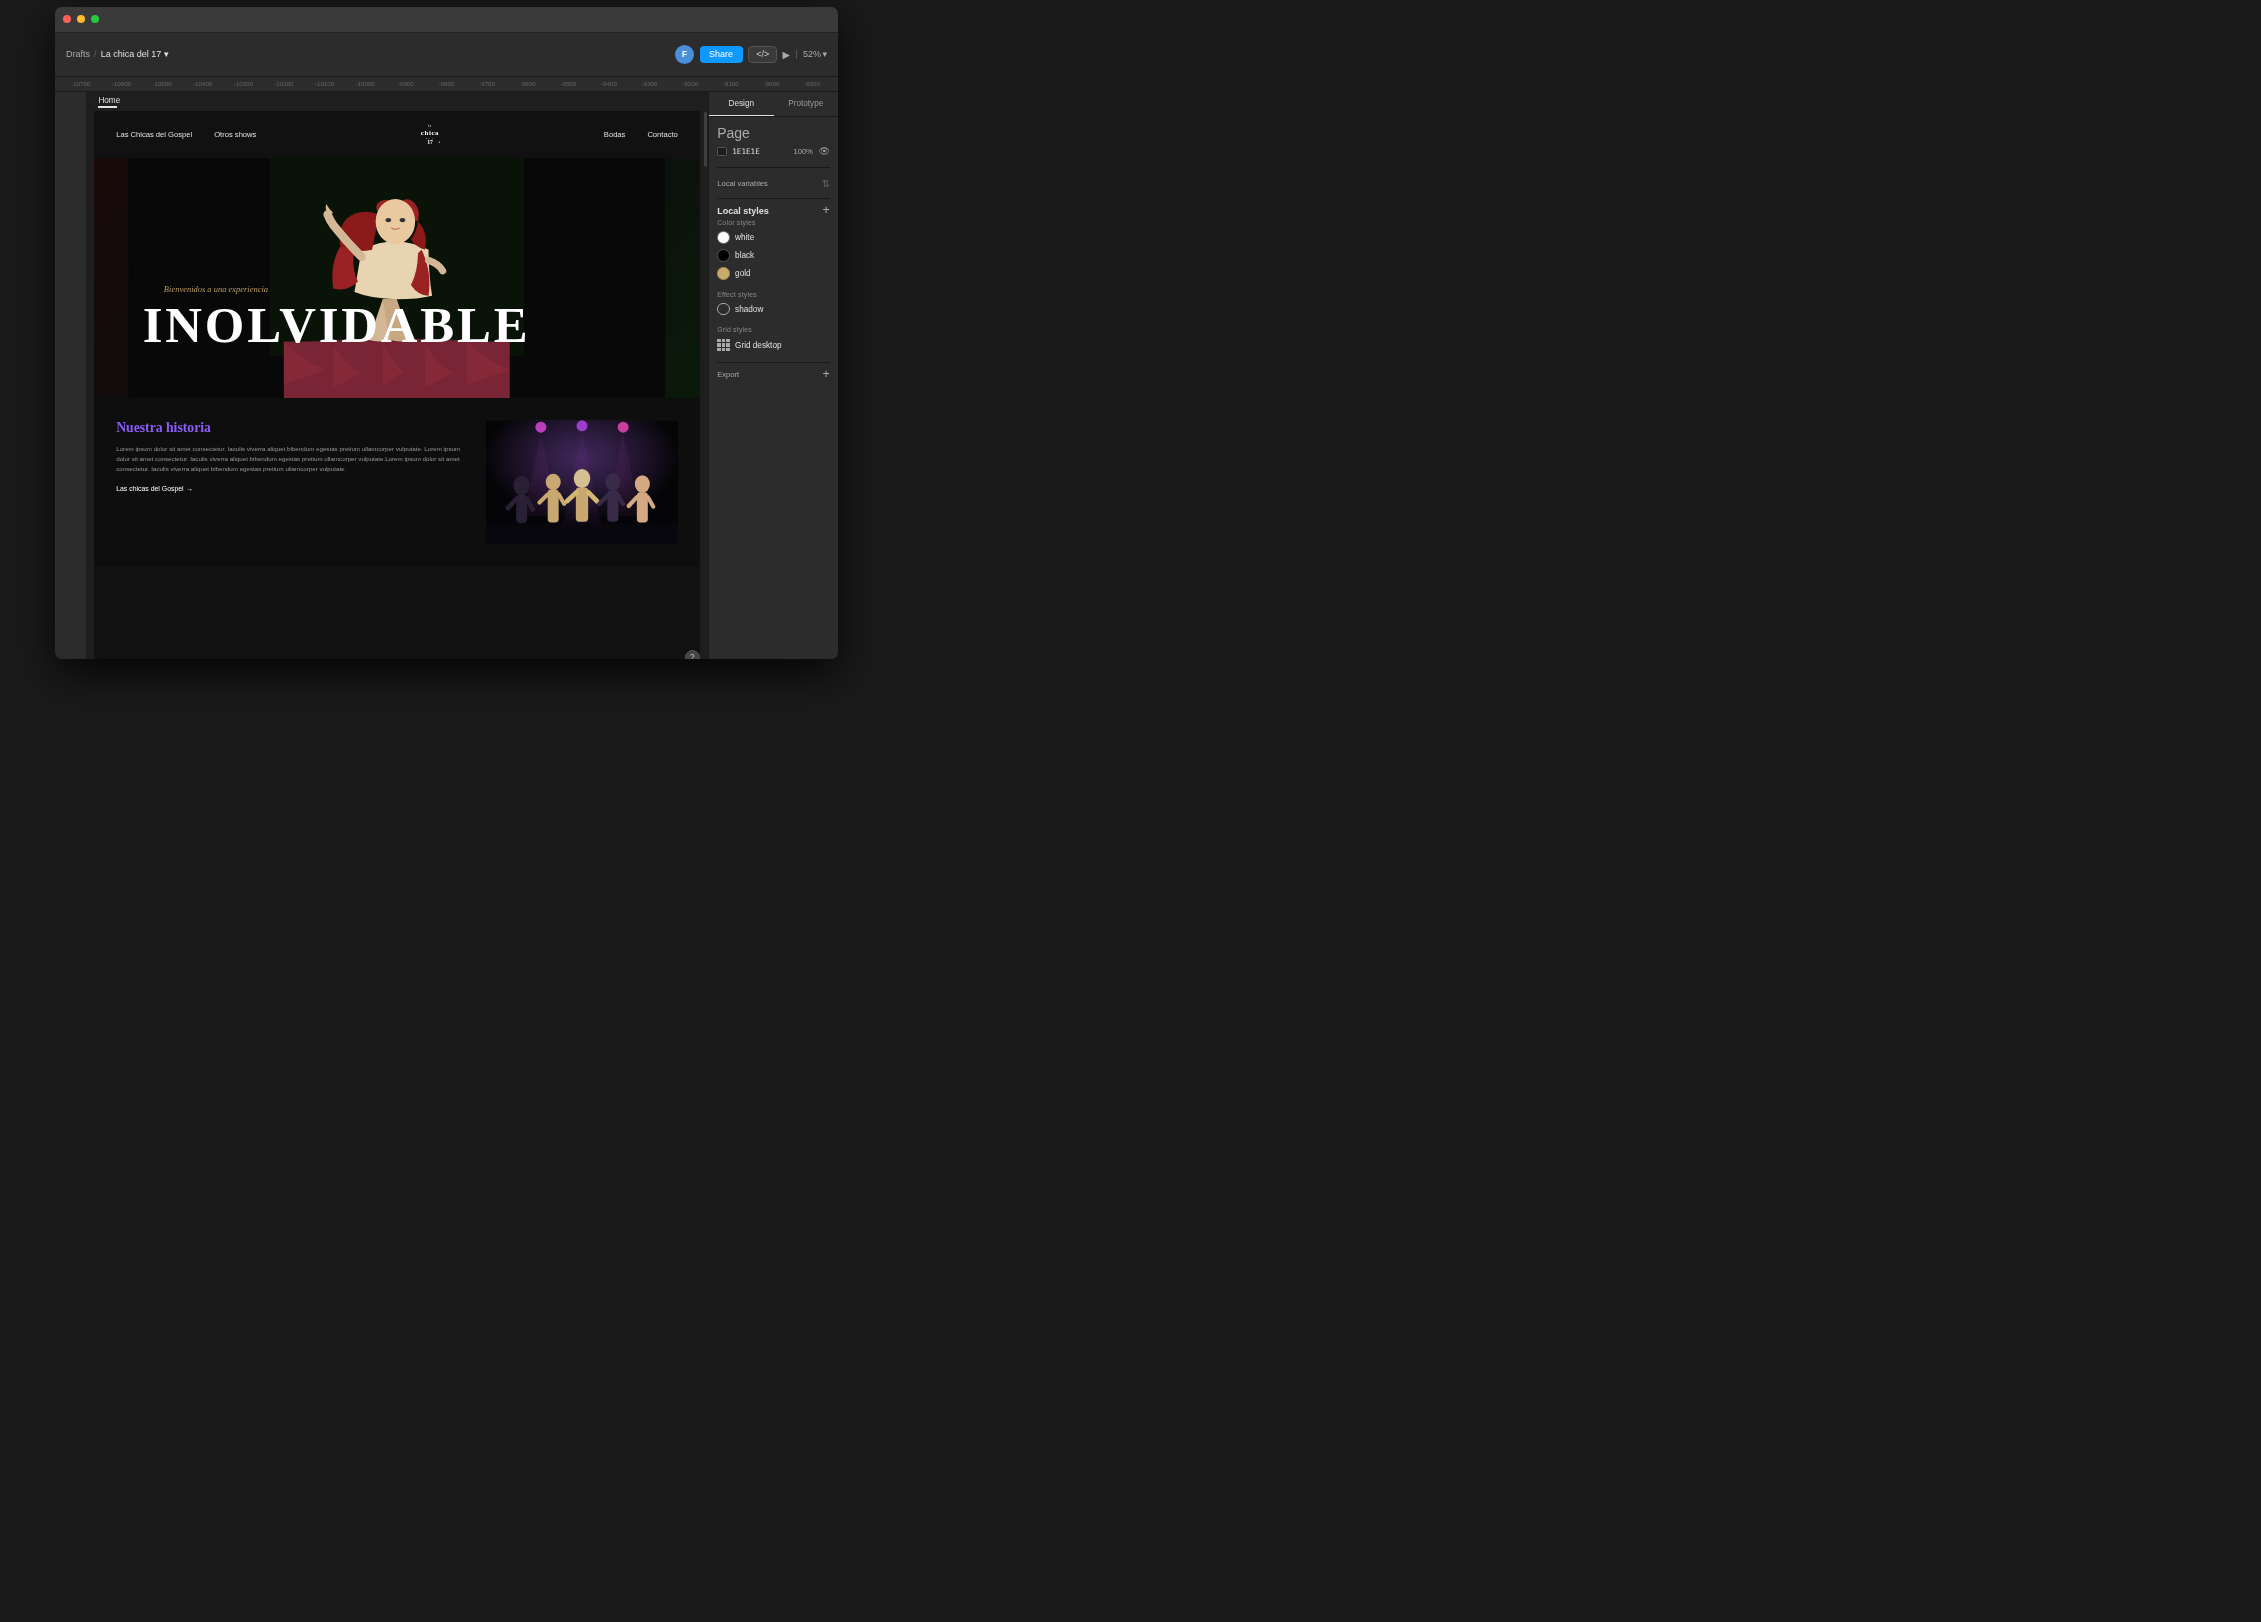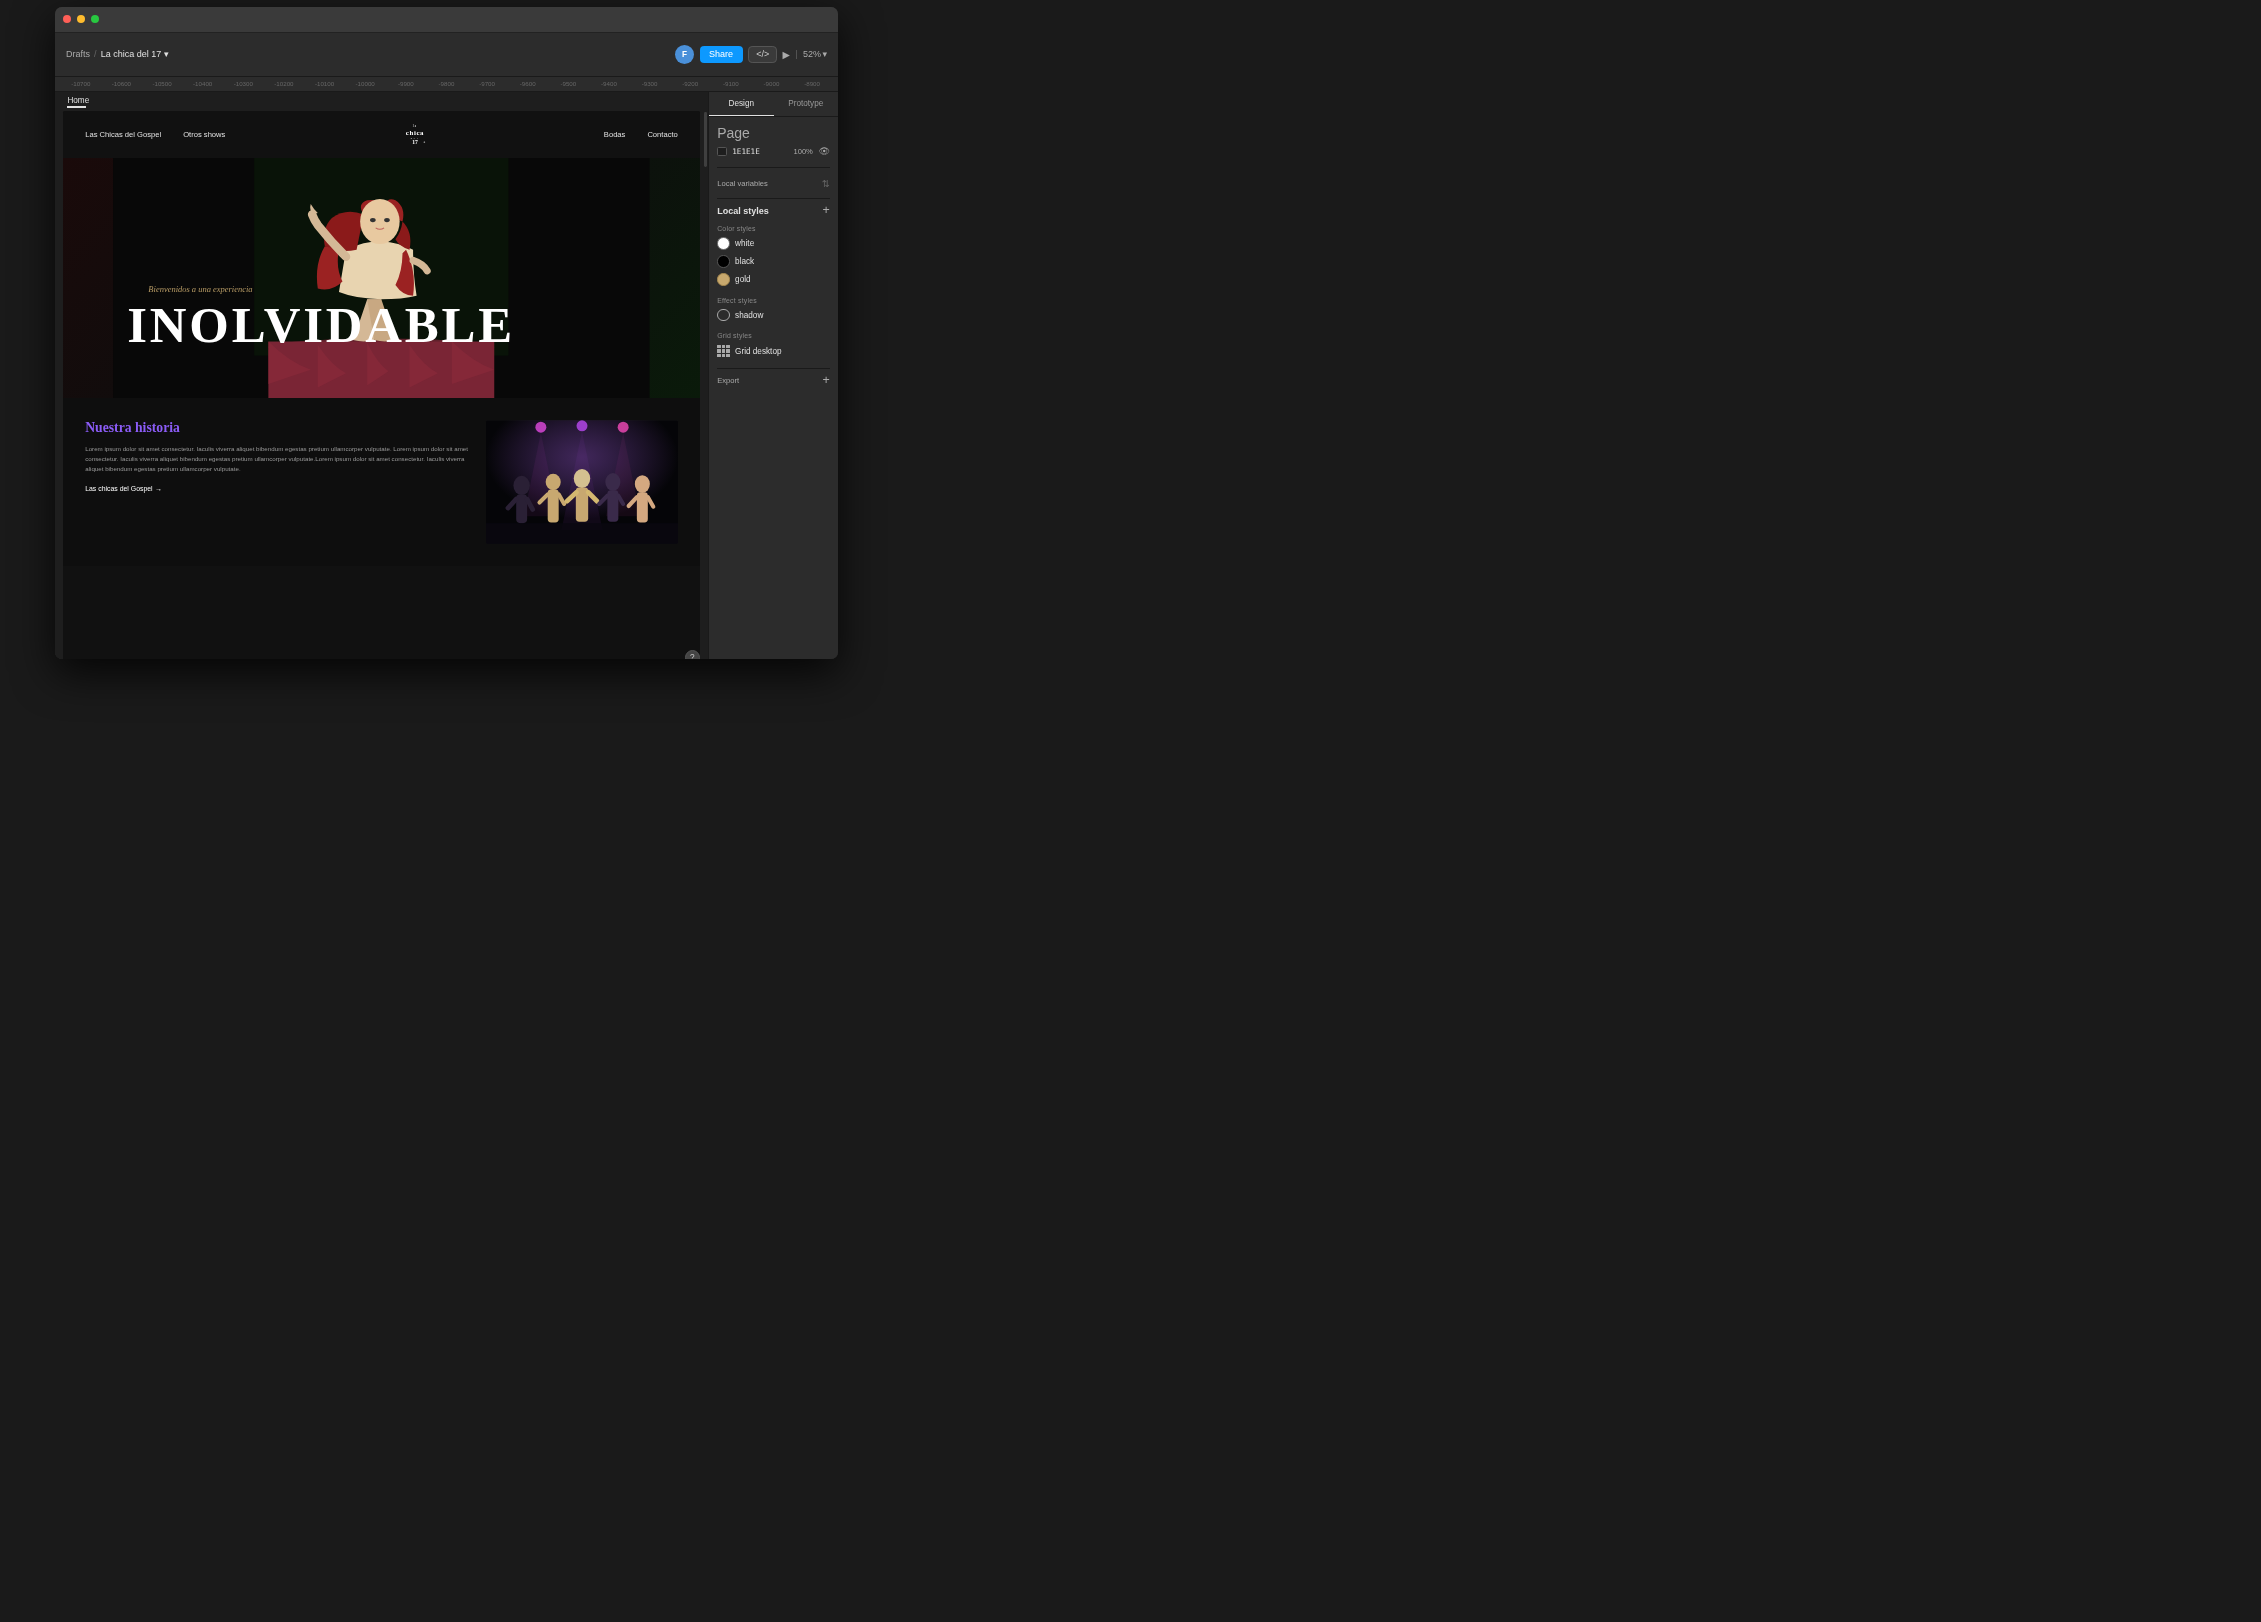--- a/index.html
+++ b/index.html
@@ -151,20 +151,21 @@
       flex: 1;
       text-align: center;
       white-space: nowrap;
       font-size: 6.2px;
     }
 
     
     .main-layout {
       display: flex;
       height: calc(652px - 26px - 30px - 15px);
+      padding-left: 31px;
     }
 
     
     .canvas-area {
       flex: 1;
       background: #1e1e1e;
       overflow: hidden;
       position: relative;
     }
 
@@ -388,21 +389,21 @@
       height: 0.7px;
       background: #1a1a1a;
       margin: 5.5px 0;
     }
 
     
     .local-styles-header {
       display: flex;
       align-items: center;
       justify-content: space-between;
-      margin-bottom: 8px;
+      margin-bottom: 2px;
     }
 
     .local-styles-title {
       color: #e0e0e0;
       font-size: 9px;
       font-weight: 600;
     }
 
     .add-icon {
       color: #aaa;

